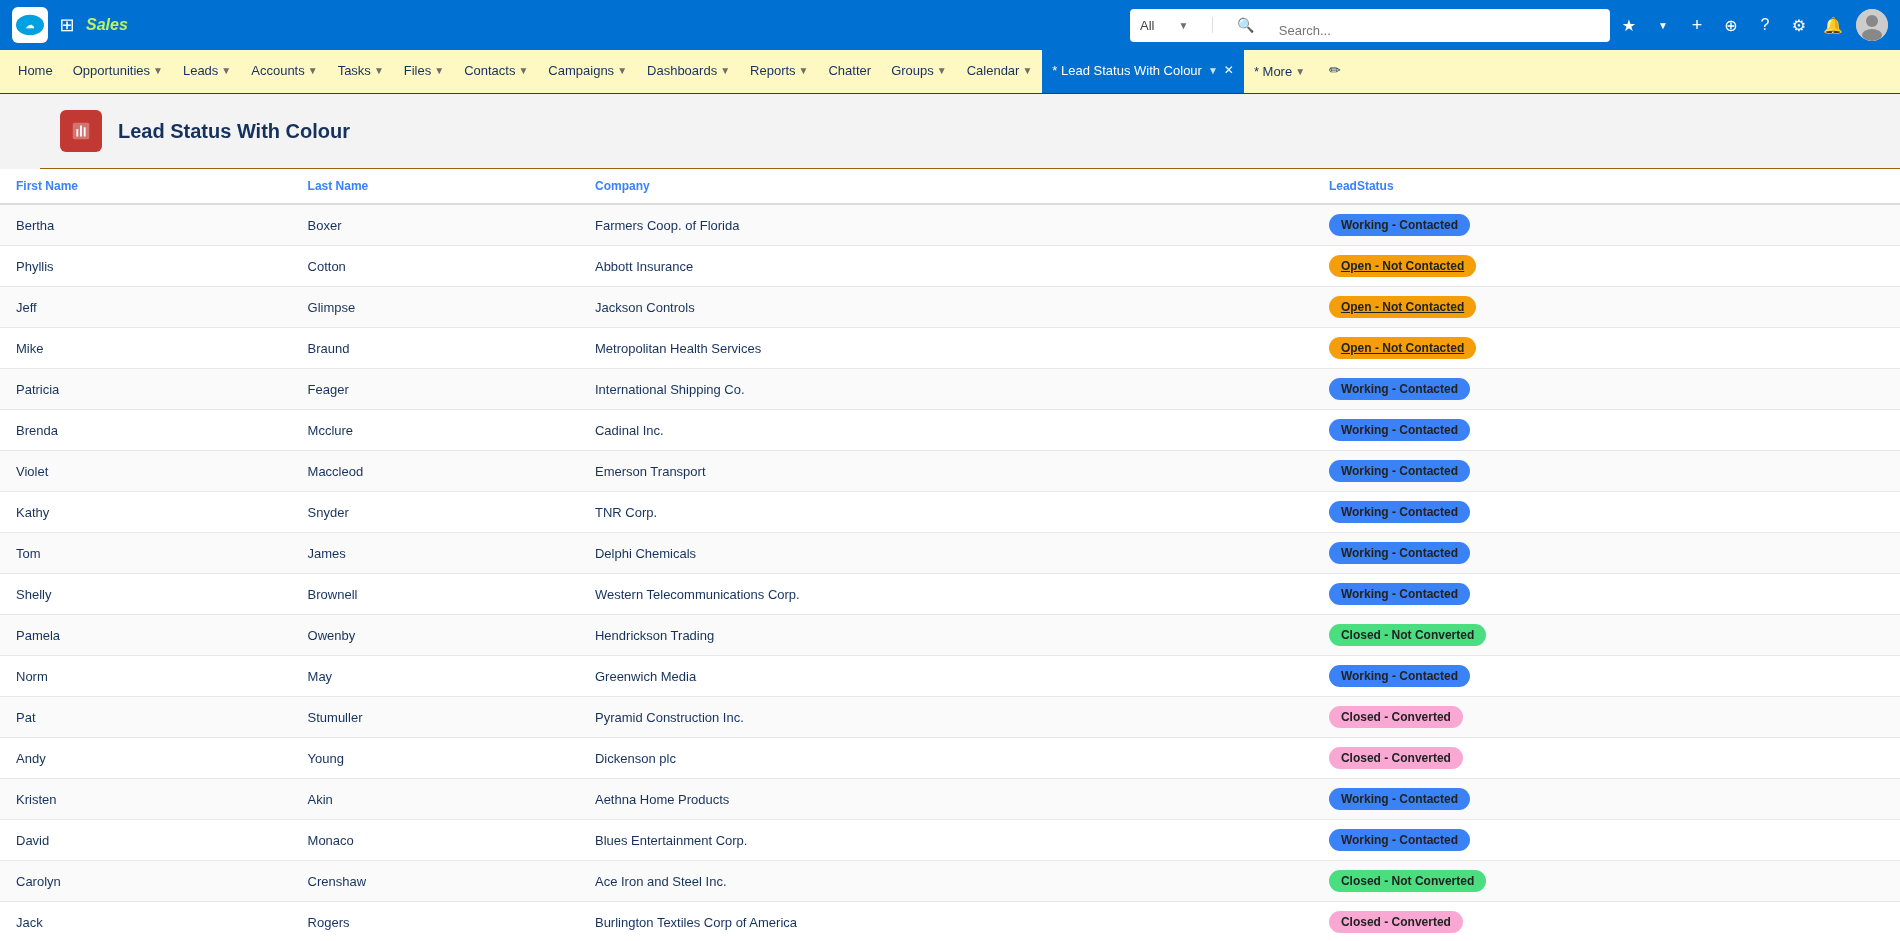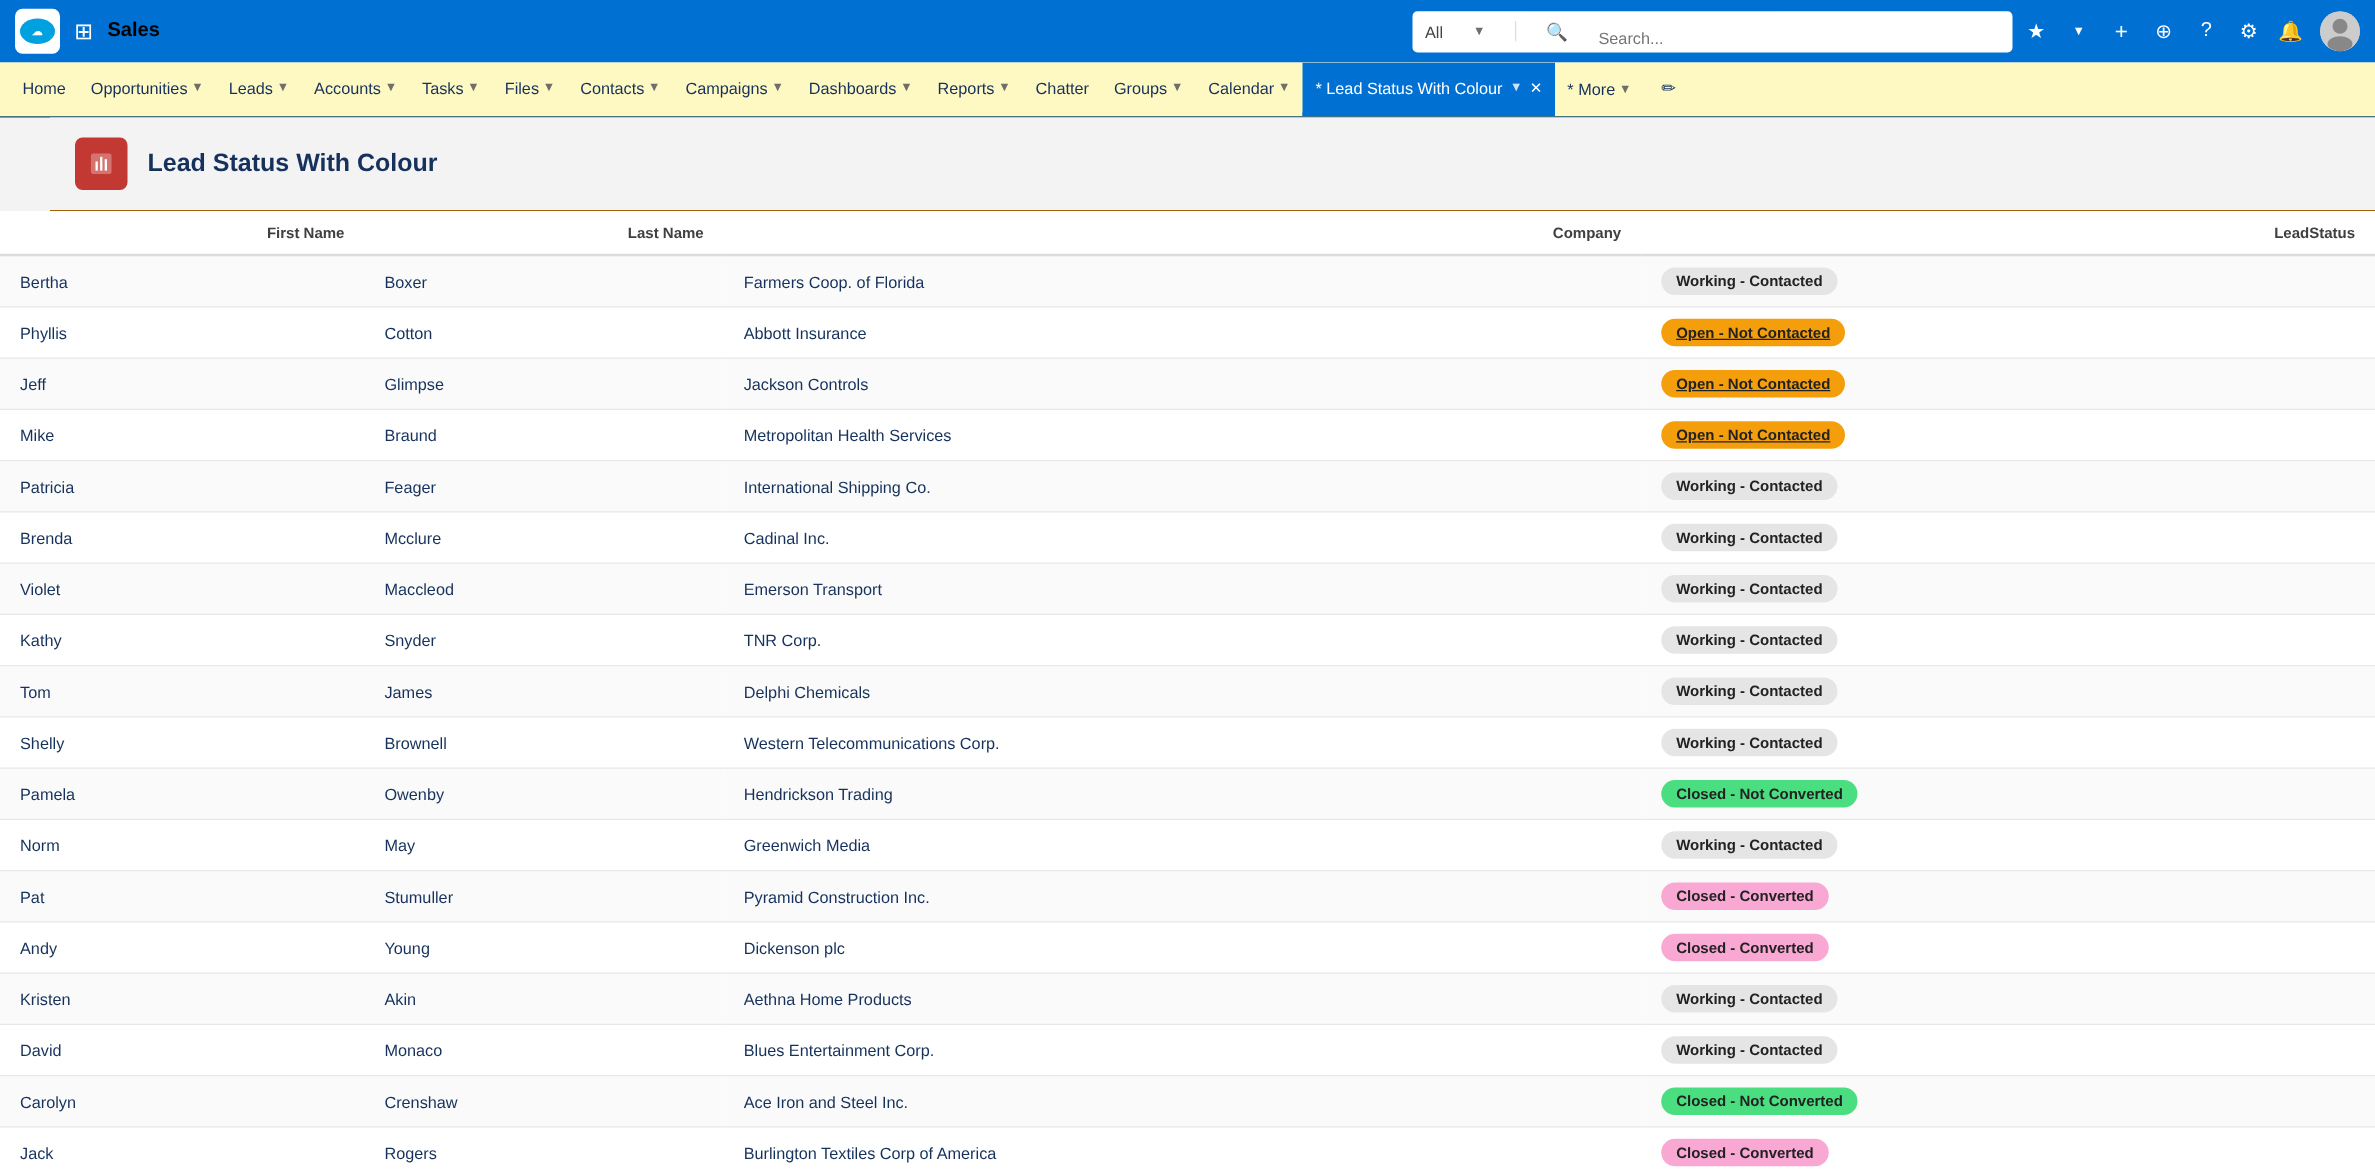--- a/index.html
+++ b/index.html
@@ -4,21 +4,21 @@
   <style>
     * { box-sizing: border-box; margin: 0; padding: 0; }
     body { font-family: 'Salesforce Sans', Arial, sans-serif; font-size: 13px; background: #f3f3f3; color: #16325c; }
 
     
     .top-bar {
       display: flex; align-items: center; background: #0070d2; height: 50px; padding: 0 12px; gap: 8px;
     }
     .sf-logo { width: 36px; height: 36px; background: white; border-radius: 6px; display: flex; align-items: center; justify-content: center; flex-shrink: 0; }
     .sf-logo svg { width: 28px; height: 28px; }
-    .app-name { color: #000000; font-size: 16px; font-weight: bold; margin-right: 8px; }
+    .app-name { color: #bef264; font-size: 16px; font-weight: bold; margin-right: 8px; font-style: italic; }
     .search-bar {
       display: flex; align-items: center; background: white; border-radius: 4px; padding: 4px 10px; width: 480px; gap: 24px; margin-left: auto; margin-right: auto;
     }
     .search-divider { width: 1px; height: 16px; background: #ddd; }
     .search-input { border: none; outline: none; flex: 1; font-size: 13px; color: #444; margin-top: 10px; }
     .top-right-icons { display: flex; align-items: center; gap: 12px; margin-left: auto; color: white; }
     .top-icon { width: 22px; height: 22px; display: flex; align-items: center; justify-content: center; cursor: pointer; }
     .avatar { width: 32px; height: 32px; border-radius: 50%; background: #ccc; overflow: hidden; display: flex; align-items: center; justify-content: center; }
 
     
@@ -40,31 +40,31 @@
       background: #f3f3f3; border-bottom: 1px solid #a16207; padding: 16px 20px; display: flex; align-items: center; gap: 16px; margin-left: 40px;
     }
     .page-icon { width: 42px; height: 42px; background: #c23934; border-radius: 6px; display: flex; align-items: center; justify-content: center; }
     .page-icon svg { width: 22px; height: 22px; fill: white; }
     .page-title { font-size: 20px; font-weight: 700; color: #16325c; }
 
     
     .table-container { background: white; margin: 0; padding: 0; }
     table { width: 100%; border-collapse: collapse; }
     thead tr { background: white; border-bottom: 2px solid #dddbda; }
-    thead th { padding: 10px 16px; text-align: right; font-size: 12px; font-weight: 700; color: #404040; white-space: nowrap; }
+    thead th { padding: 10px 16px; text-align: left; font-size: 12px; font-weight: 700; color: #3b82f6; white-space: nowrap; }
     tbody tr { border-bottom: 1px solid #e8e8e8; }
     tbody tr:nth-child(odd) { background: #fafafa; }
     tbody tr:nth-child(even) { background: white; }
     tbody td { padding: 9px 16px; font-size: 13px; color: #16325c; }
 
     
     .badge {
       display: inline-block; padding: 4px 12px; border-radius: 20px; font-size: 12px; font-weight: 600; white-space: nowrap;
     }
-    .badge-working { background: #e5e5e5; color: #222; }
+    .badge-working { background: #3b82f6; color: #222; }
     .badge-open { background: #f59e0b; color: #222; text-decoration: underline; }
     .badge-closed-not-converted { background: #4ade80; color: #222; }
     .badge-closed-converted { background: #f9a8d4; color: #222; }
   </style>
 </head>
 <body>
 
 <div class="top-bar">
   <div class="sf-logo">
     <svg viewBox="0 0 52 38" fill="none" xmlns="http://www.w3.org/2000/svg">

